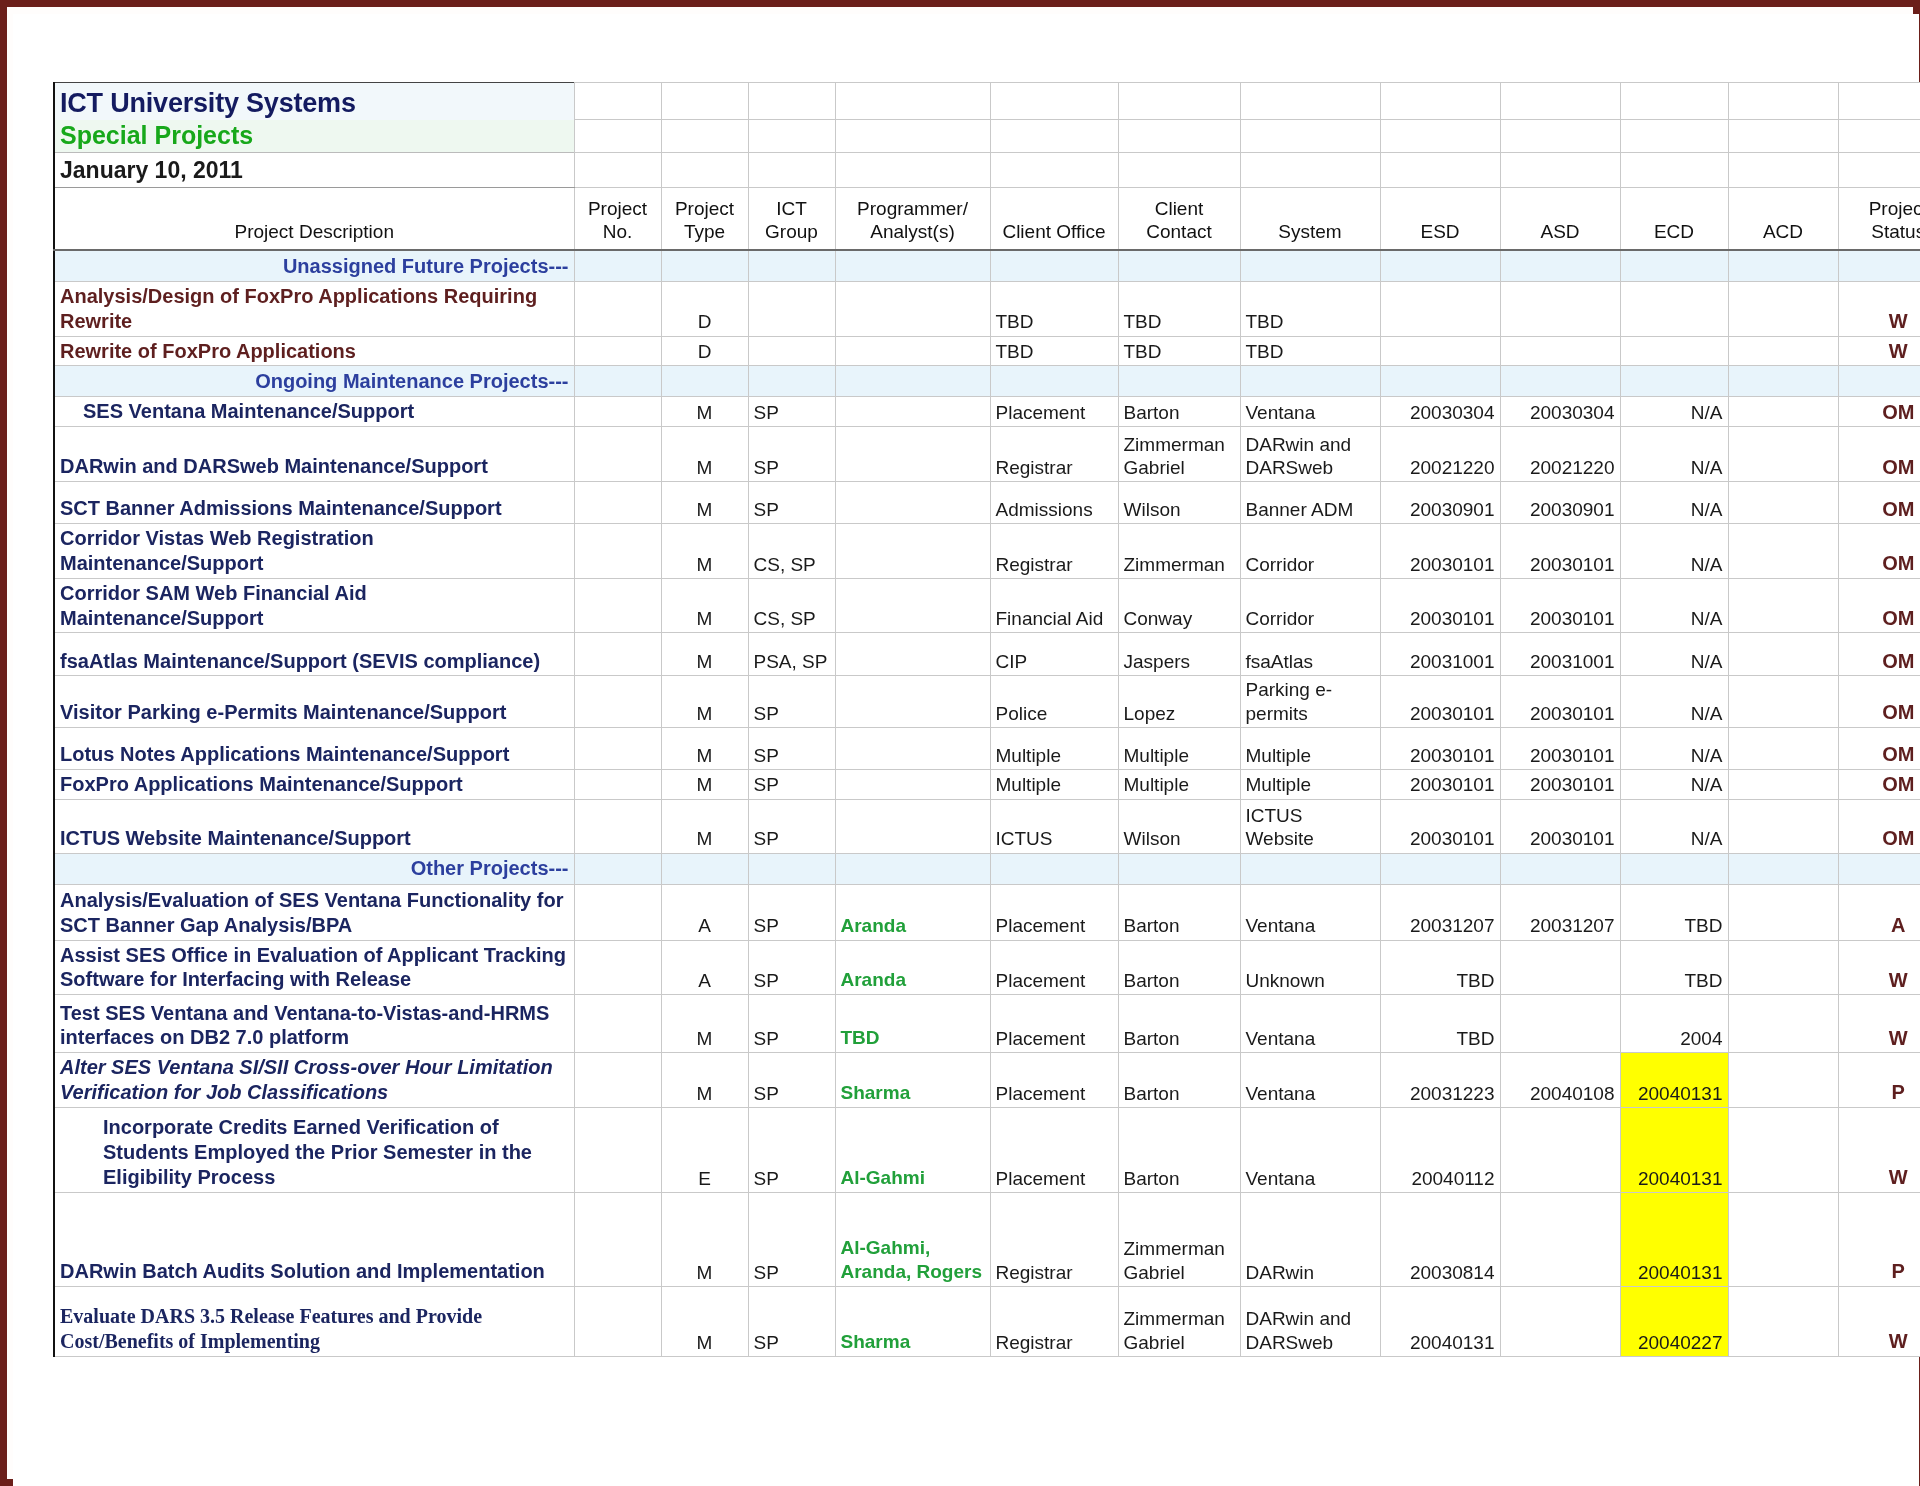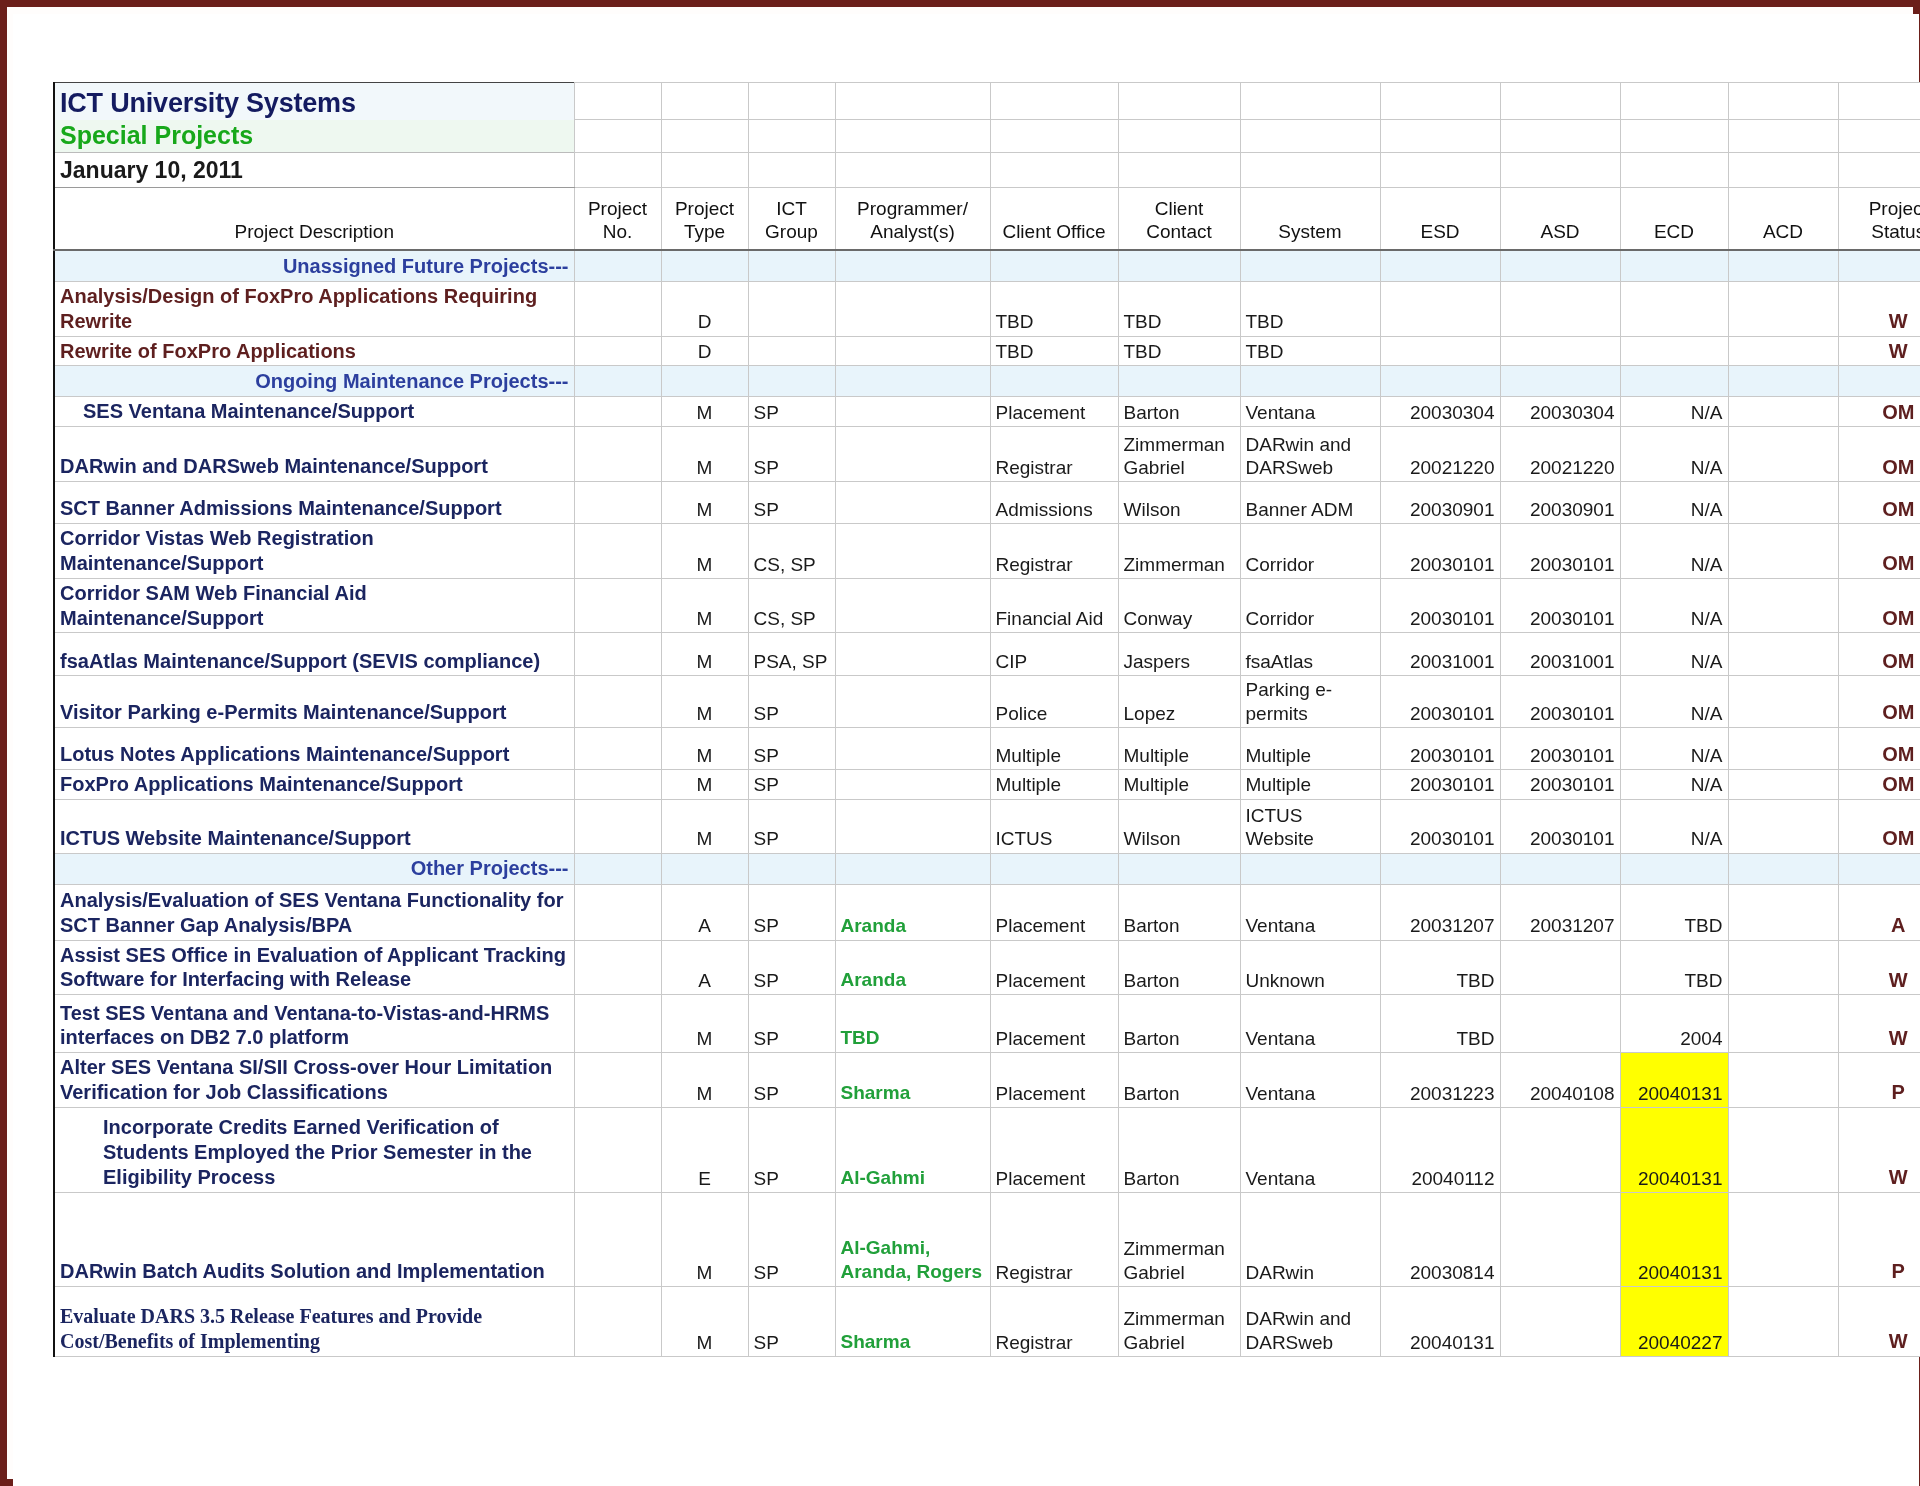--- a/index.html
+++ b/index.html
@@ -640,21 +640,21 @@
               <td class="numl">Ventana</td>
               <td class="num">TBD</td>
               <td class="num"></td>
               <td class="num">2004</td>
               <td class="num">&nbsp;</td>
               <td class="ctr right-edge">
                 <div class="status">W</div>
               </td>
             </tr>
             <tr style="height:52px;">
-              <td class="lft left-edge" style="vertical-align:bottom;">
+              <td class="lft left-edge" style="vertical-align:bottom;font-style:italic;">
                 <div class="desc navy">Alter SES Ventana SI/SII Cross-over Hour Limitation Verification for Job Classifications</div>
               </td>
               <td class="ctr">&nbsp;</td>
               <td class="ctr">M</td>
               <td class="numl">SP</td>
               <td class="lft">
                 <div class="green-name">Sharma</div>
               </td>
               <td class="numl">Placement</td>
               <td class="numl">Barton</td>

